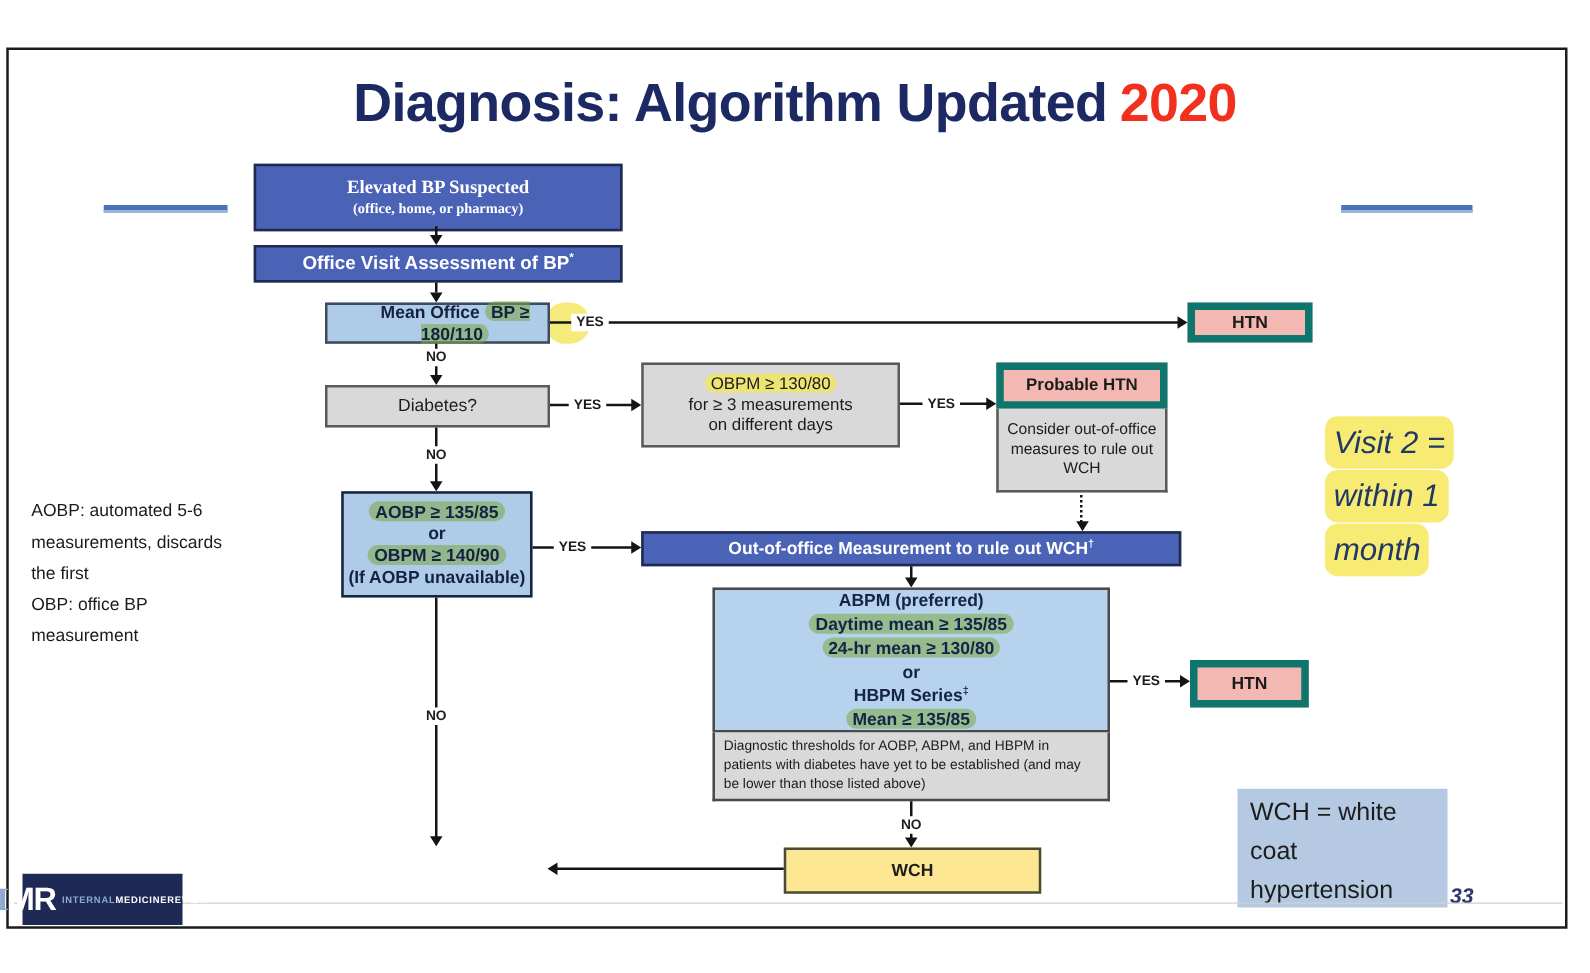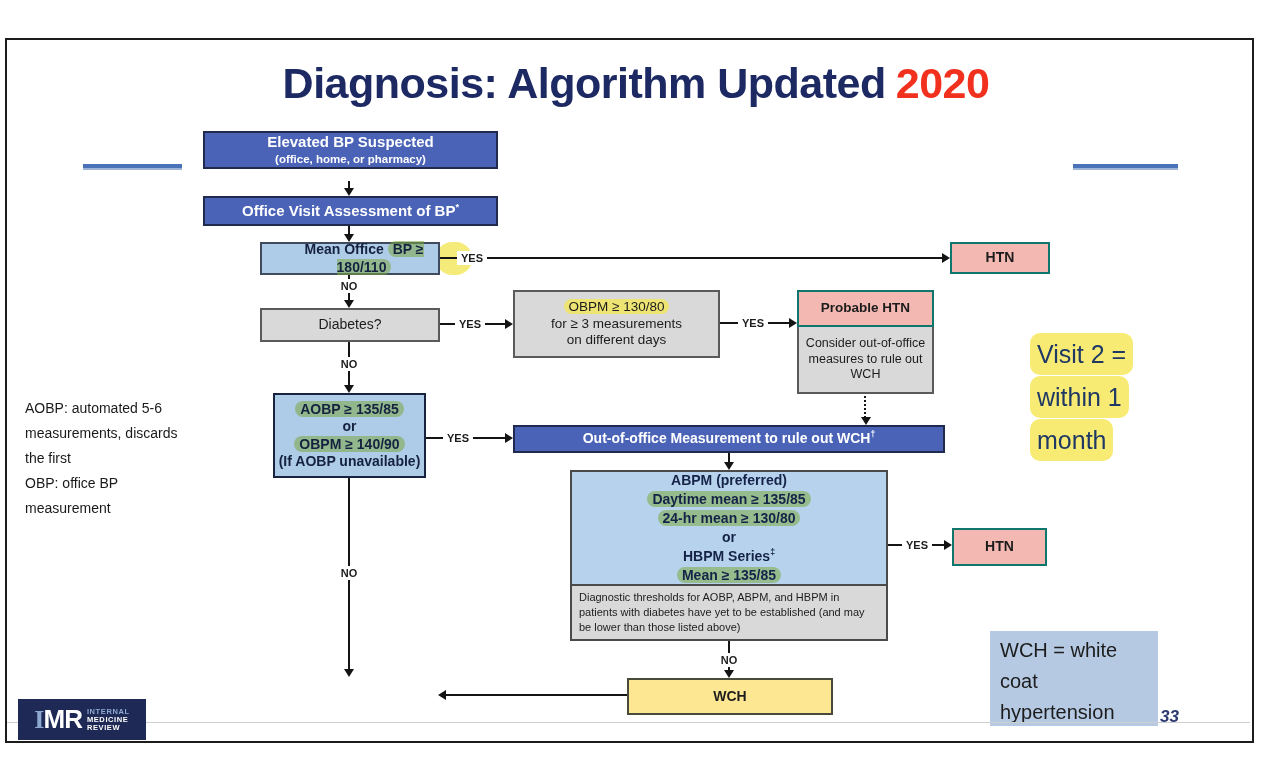--- a/index.html
+++ b/index.html
@@ -10,74 +10,74 @@
   .title{position:absolute;left:0;top:46px;width:1272px;text-align:center;
          font-size:43px;font-weight:bold;color:#1d2963;letter-spacing:-0.5px;}
   .title .year{color:#f2301e;margin-left:10px;}
   .decor{position:absolute;height:4px;background:#4a72b8;border-bottom:2px solid #9db4d6;}
 
   .box{position:absolute;box-sizing:border-box;display:flex;flex-direction:column;
        align-items:center;justify-content:center;text-align:center;line-height:1.25;}
   .b-blue{background:#4a63b7;border:2px solid #1f2a4e;color:#fff;font-weight:bold;}
   .b-lblue{background:#aecbe8;border:2px solid #3f4a5e;color:#15223f;}
   .b-gray{background:#d9d9d9;border:2px solid #5a5a5a;color:#1c1c1c;}
-  .b-pink{background:#f2b8b1;border:2px solid #0f766e;color:#1c1c1c;font-weight:600;}
+  .b-pink{background:#f2b8b1;border:6px solid #0f766e;color:#1c1c1c;font-weight:600;}
   .b-green{background:#a8d08d;border:2px solid #4a4a4a;color:#1c1c1c;font-weight:600;}
   .b-yellow{background:#fde793;border:2px solid #4a4a3a;color:#1c1c1c;font-weight:600;}
 
   .vline{position:absolute;width:2px;background:#141414;}
   .vdots{position:absolute;width:0;border-left:2px dotted #141414;}
   .hline{position:absolute;height:2px;background:#141414;}
   .ah{position:absolute;width:0;height:0;}
   .ah.down{border-left:5px solid transparent;border-right:5px solid transparent;border-top:8px solid #141414;}
   .ah.right{border-top:5px solid transparent;border-bottom:5px solid transparent;border-left:8px solid #141414;}
   .ah.left{border-top:5px solid transparent;border-bottom:5px solid transparent;border-right:8px solid #141414;}
   .lbl{position:absolute;transform:translateX(-50%);font-size:11px;font-weight:bold;
        color:#1c1c1c;background:#fff;padding:0 4px;line-height:14px;}
 
   .hl-g{background:rgba(124,168,64,0.55);border-radius:9px;padding:0 5px;}
   .hl-y{background:rgba(242,230,90,0.8);border-radius:9px;padding:0 5px;}
   .blob{position:absolute;background:rgba(242,230,90,0.8);border-radius:16px;}
 
   sup{font-size:62%;line-height:0;}
   .note-left{position:absolute;left:25px;top:383px;width:240px;font-size:14px;
              color:#1a1a1a;line-height:25px;white-space:pre-line;}
-  .visit-note{position:absolute;left:1030px;top:320px;width:130px;font-size:25px;
-              color:#1f3864;line-height:40px;}
+  .visit-note{position:absolute;left:1060px;top:320px;width:130px;font-size:25px;
+              color:#1f3864;line-height:40px;font-style:italic;}
   .visit-note span{background:rgba(247,232,92,0.85);border-radius:10px;padding:1px 7px;
                    display:inline-block;margin-bottom:1px;}
   .wch-legend{position:absolute;left:990px;top:618px;width:168px;height:95px;box-sizing:border-box;
               background:#b5c9e2;font-size:20px;color:#1c1c1c;line-height:31px;
               padding:4px 10px;white-space:pre-line;}
   .pagenum{position:absolute;left:1160px;top:694px;font-size:17px;font-style:italic;
            font-weight:bold;color:#2c3a70;}
   .grayline{position:absolute;left:7px;top:709px;width:1243px;height:1px;background:#cfcfcf;}
 
   .logo{position:absolute;left:18px;top:686px;width:128px;height:41px;background:#1e2a55;
         display:flex;align-items:center;justify-content:center;gap:5px;}
   .logo-mono{font-size:26px;font-weight:bold;color:#fff;letter-spacing:-1px;line-height:1;}
   .logo-mono .li{color:#8ea9cf;font-family:"Liberation Serif",serif;}
-  .logo-col{display:flex;flex-direction:column;line-height:8px;}
+  .logo-col{display:flex;flex-direction:row;line-height:8px;}
   .logo-col span{font-size:7.5px;font-weight:bold;letter-spacing:0.6px;color:#fff;}
   .logo-col .lt1{color:#8ea9cf;}
 </style>
 </head>
 <body>
 
 <div class="canvas">
   <div class="frame"></div>
 
   <div class="title">
     <span>Diagnosis: Algorithm Updated</span><span class="year">2020</span>
   </div>
 
   <div class="decor" style="left:83px;top:151px;width:99px;"></div>
   <div class="decor" style="left:1073px;top:151px;width:105px;"></div>
 
-  <div class="box b-blue" style="left:203px;top:118px;width:295px;height:38px;">
+  <div class="box b-blue" style="left:203px;top:118px;width:295px;height:54px;font-family:Liberation Serif, serif;">
     <span style="font-size:15px;">Elevated BP Suspected</span>
     <span style="font-size:11.5px;">(office, home, or pharmacy)</span>
   </div>
   <div class="vline" style="left:348px;top:168px;height:8px;"></div>
   <div class="ah down" style="left:344px;top:175px;"></div>
 
   <div class="box b-blue" style="left:203px;top:183px;width:295px;height:30px;font-size:15px;justify-content:center;">
     <span><span>Office Visit Assessment of BP</span><sup>*</sup></span>
   </div>
   <div class="vline" style="left:348px;top:213px;height:8px;"></div>

